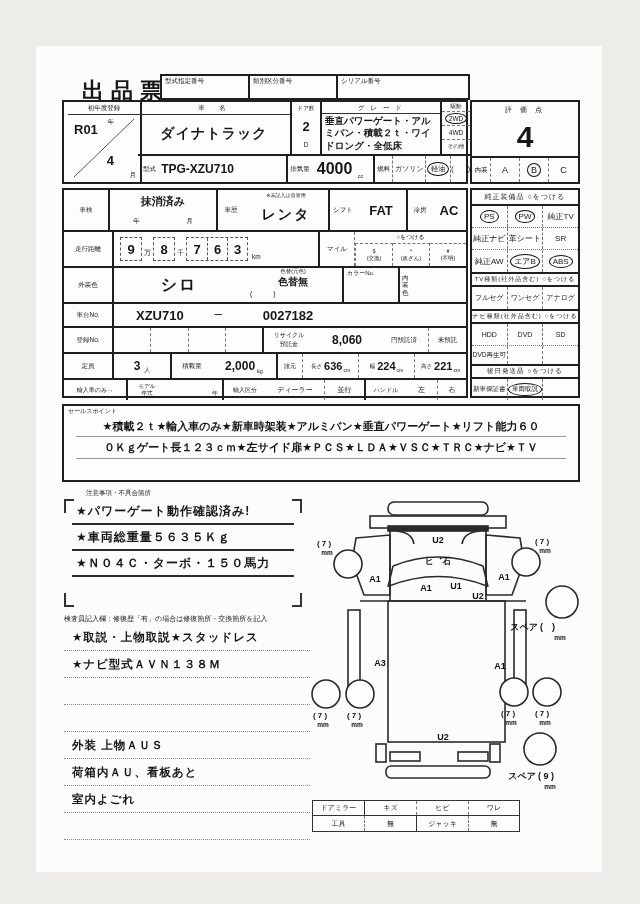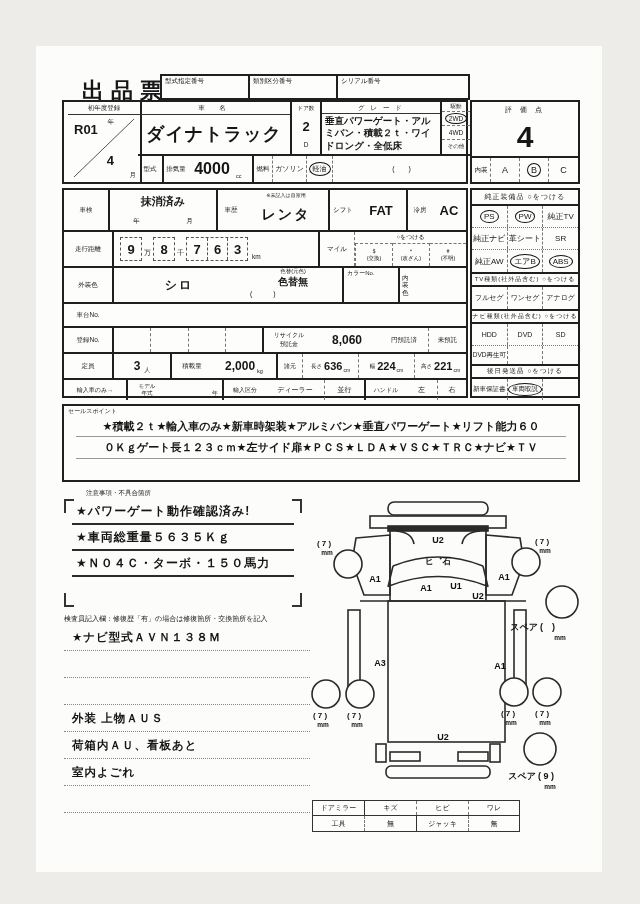--- a/index.html
+++ b/index.html
@@ -46,21 +46,21 @@
     <svg class="abs" style="left:0;top:13px" width="72" height="66">
         <line x1="6" y1="62" x2="66" y2="4" stroke="#555" stroke-width="1"></line>
       </svg>
     <div class="abs v" style="left:6px;top:20px;font-size:13px">R01</div>
     <div class="abs lab" style="right:26px;top:16px">年</div>
     <div class="abs v" style="right:26px;bottom:14px;font-size:13px">4</div>
     <div class="abs lab" style="right:4px;bottom:4px">月</div>
   </div>
   <div class="abs" style="left:74px;top:0;width:154px;height:52px;border-right:2px solid #1f1f1f">
     <div class="lab c bb" style="height:13px;letter-spacing:4px">車　名</div>
-    <div class="c v" style="height:37px;font-size:18px;letter-spacing:1px">ダイナトラック</div>
+    <div class="c v" style="height:37px;font-size:14px;letter-spacing:1px">ダイナトラック</div>
   </div>
   <div class="abs" style="left:228px;top:0;width:30px;height:52px;border-right:2px solid #1f1f1f">
     <div class="lab c" style="height:12px;font-size:5.5px">ドア数</div>
     <div class="c v" style="height:24px;font-size:13px">2</div>
     <div class="c" style="height:12px;font-size:6.5px">D</div>
   </div>
   <div class="abs" style="left:258px;top:0;width:120px;height:52px;border-right:2px solid #1f1f1f">
     <div class="lab c bb" style="height:12px;letter-spacing:2px">グ レ ー ド</div>
     <div class="v" style="padding:1px 3px;font-size:9.5px;line-height:1.3">垂直パワーゲート・アルミバン・積載２ｔ・ワイドロング・全低床</div>
   </div>
@@ -68,20 +68,21 @@
     <div class="lab c" style="height:10px;font-size:5.5px;border-bottom:1px dashed #777">駆動</div>
     <div class="c" style="height:14px;font-size:6.5px;border-bottom:1px dashed #777">
         <span class="circ2">2WD</span>
       </div>
     <div class="c" style="height:14px;font-size:6.5px;border-bottom:1px dashed #777">4WD</div>
     <div class="c" style="height:13px;font-size:5.5px">その他</div>
   </div>
 
   <div class="abs row bt" style="left:74px;top:52px;width:332px;height:28px">
     <div class="c lab" style="width:24px">型式</div>
+    <div class="c v" style="width:130px;font-size:12px;justify-content:flex-start">TPG-XZU710</div>
     <div class="c lab bl" style="width:26px">排気量</div>
     <div class="c v" style="width:48px;font-size:16px">4000</div>
     <div style="width:16px;font-size:5.5px;display:flex;align-items:flex-end;padding-bottom:3px">cc</div>
     <div class="c lab bl" style="width:20px">燃料</div>
     <div class="c" style="width:34px;font-size:7px;border-left:1px dashed #777">ガソリン</div>
     <div class="c" style="width:26px;font-size:7px;border-left:1px dashed #777">
         <span class="circ2">軽油</span>
       </div>
     <div class="c" style="flex:1;font-size:7px;border-left:1px dashed #777">(　　)</div>
   </div>
@@ -151,36 +152,41 @@
         <div class="col c" style="flex:1;border:1px dashed #777;border-bottom:none;border-left:none;border-right:none;font-size:5.5px">
             <span>＃</span>
             <span>(不明)</span>
           </div>
       </div>
     </div>
   </div>
 
   <div class="row bt" style="height:36px">
     <div class="c lab" style="width:48px">外装色</div>
-    <div class="c v bl" style="width:132px;font-size:12px;letter-spacing:2px">シロ</div>
+    <div class="c v bl" style="width:132px;font-size:16px;letter-spacing:2px">シロ</div>
     <div class="col" style="width:98px">
       <div style="font-size:5.5px;text-align:center">色替(元色)</div>
       <div class="c v" style="font-size:10px">色替無</div>
       <div style="font-size:7px;padding-left:6px">(　　　)</div>
     </div>
     <div class="bl" style="width:56px">
         <div class="lab" style="padding:2px 3px;font-size:6px">カラーNo.</div>
       </div>
     <div class="row bl" style="flex:1">
         <div class="lab c" style="width:16px;padding:2px">内装色</div>
       </div>
   </div>
 
   <div class="row bt" style="height:24px">
     <div class="c lab" style="width:48px">車台No.</div>
+    <div class="row bl" style="flex:1;align-items:center">
+      <span class="v" style="font-size:13px;margin-left:22px">XZU710</span>
+      <span style="font-size:9px;margin-left:30px">ー</span>
+      <span class="v" style="font-size:13px;margin-left:40px">0027182</span>
+    </div>
   </div>
 
   <div class="row bt" style="height:26px">
     <div class="c lab" style="width:48px">登録No.</div>
     <div class="row bl" style="width:150px">
       <div style="flex:1"></div>
       <div style="flex:1;border-left:1px dashed #777"></div>
       <div style="flex:1;border-left:1px dashed #777"></div>
       <div style="flex:1;border-left:1px dashed #777"></div>
     </div>
@@ -301,20 +307,21 @@
   <div class="bk" style="left:0;top:0;border-left:2px solid #333;border-top:2px solid #333"></div>
   <div class="bk" style="left:0;bottom:0;border-left:2px solid #333;border-bottom:2px solid #333"></div>
   <div class="bk" style="right:0;top:0;border-right:2px solid #333;border-top:2px solid #333"></div>
   <div class="bk" style="right:0;bottom:0;border-right:2px solid #333;border-bottom:2px solid #333"></div>
   <div class="nline">★パワーゲート動作確認済み!</div>
   <div class="nline">★車両総重量５６３５Ｋｇ</div>
   <div class="nline">★Ｎ０４Ｃ・ターボ・１５０馬力</div>
 </div>
 <div class="abs" style="left:64px;top:614px;font-size:7px">検査員記入欄：修復歴「有」の場合は修復箇所・交換箇所を記入</div>
 <div class="abs" style="left:64px;top:624px;width:246px">
+  <div class="dline">★取説・上物取説★スタッドレス</div>
   <div class="dline">★ナビ型式ＡＶＮ１３８Ｍ</div>
   <div class="dline"></div>
   <div class="dline"></div>
   <div class="dline">外装 上物ＡＵＳ</div>
   <div class="dline">荷箱内ＡＵ、看板あと</div>
   <div class="dline">室内よごれ</div>
   <div class="dline"></div>
 </div>
 
 <svg class="abs" style="left:300px;top:492px" width="290" height="300" viewBox="0 0 290 300">

